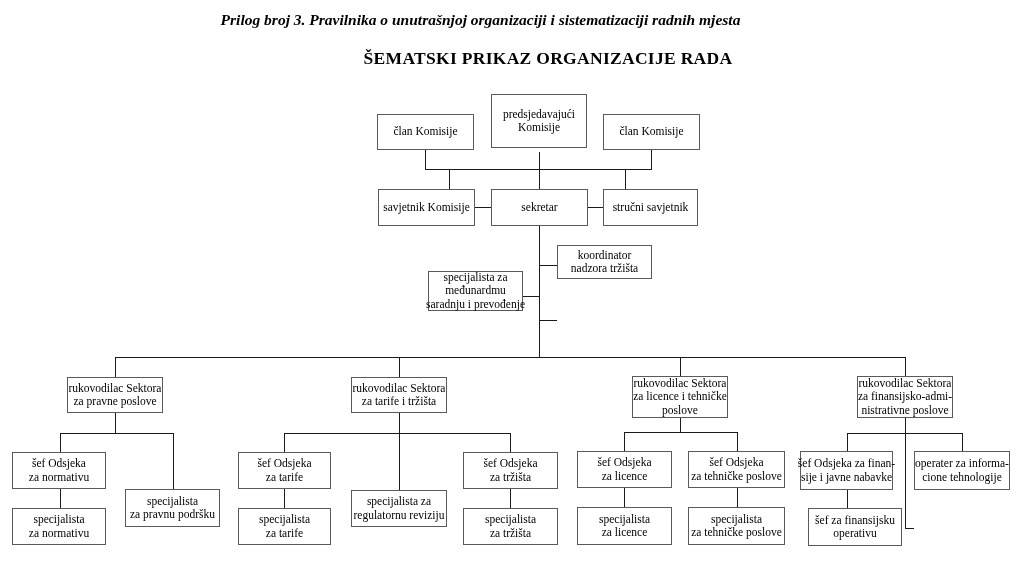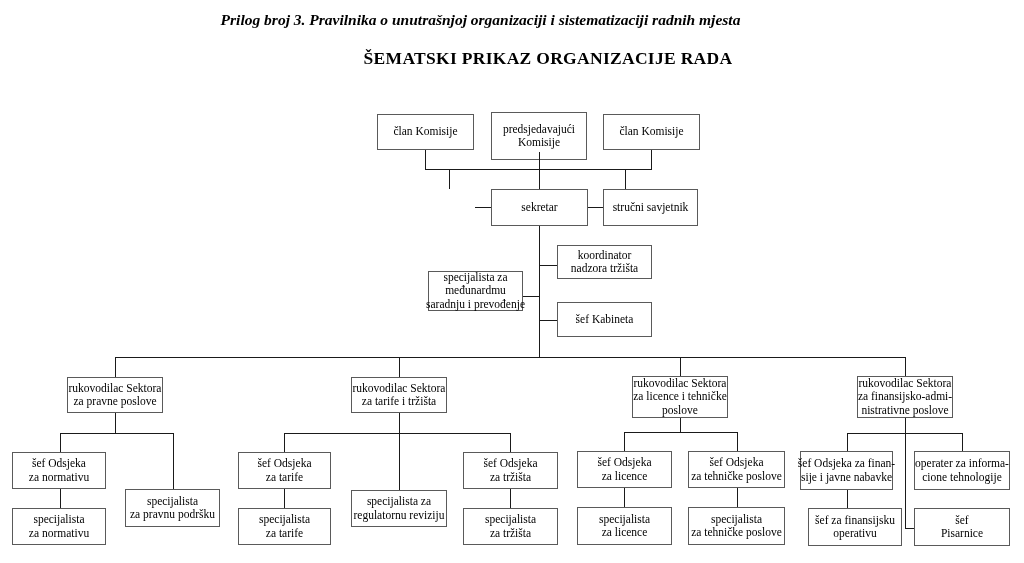--- a/index.html
+++ b/index.html
@@ -29,33 +29,33 @@
 </style>
 </head>
 <body>
 
 <div class="stage">
 
   <div class="title1">Prilog broj 3. Pravilnika o unutrašnjoj organizaciji i sistematizaciji radnih mjesta</div>
   <div class="title2">ŠEMATSKI PRIKAZ ORGANIZACIJE RADA</div>
 
   <div class="box" style="left:377px;top:114px;width:97px;height:36px">član Komisije</div>
-  <div class="box" style="left:491px;top:112px;width:96px;height:48px">predsjedavajući
+  <div class="box" style="left:491px;top:94px;width:96px;height:54px">predsjedavajući
 Komisije</div>
   <div class="box" style="left:603px;top:114px;width:97px;height:36px">član Komisije</div>
 
+  <div class="box" style="left:378px;top:189px;width:97px;height:37px">savjetnik Komisije</div>
   <div class="box" style="left:491px;top:189px;width:97px;height:37px">sekretar</div>
   <div class="box" style="left:557px;top:245px;width:95px;height:34px">koordinator
 nadzora tržišta</div>
 
   <div class="box" style="left:603px;top:189px;width:95px;height:37px">stručni savjetnik</div>
   <div class="box" style="left:428px;top:271px;width:95px;height:40px">specijalista za
 međunardmu
 saradnju i prevođenje</div>
-  <div class="box" style="left:557px;top:302px;width:95px;height:35px">šef Kabineta</div>
 
   <div class="box" style="left:67px;top:377px;width:96px;height:36px">rukovodilac Sektora
 za pravne poslove</div>
   <div class="box" style="left:351px;top:377px;width:96px;height:36px">rukovodilac Sektora
 za tarife i tržišta</div>
   <div class="box" style="left:632px;top:376px;width:96px;height:42px">rukovodilac Sektora
 za licence i tehničke
 poslove</div>
   <div class="box" style="left:857px;top:376px;width:96px;height:42px">rukovodilac Sektora
 za finansijsko-admi-
@@ -87,22 +87,20 @@
 za tehničke poslove</div>
   <div class="box" style="left:688px;top:507px;width:97px;height:38px">specijalista
 za tehničke poslove</div>
 
   <div class="box" style="left:914px;top:451px;width:96px;height:39px">operater za informa-
 cione tehnologije</div>
   <div class="box" style="left:800px;top:451px;width:93px;height:39px">šef Odsjeka za finan-
 sije i javne nabavke</div>
   <div class="box" style="left:808px;top:508px;width:94px;height:38px">šef za finansijsku
 operativu</div>
-  <div class="box" style="left:914px;top:508px;width:96px;height:38px">šef
-Pisarnice</div>
 
   <div class="vl" style="left:425px;top:150px;height:19px"></div>
   <div class="vl" style="left:539px;top:152px;height:37px"></div>
   <div class="vl" style="left:651px;top:150px;height:19px"></div>
   <div class="hl" style="left:425px;top:169px;width:227px"></div>
   <div class="vl" style="left:449px;top:169px;height:20px"></div>
   <div class="vl" style="left:625px;top:169px;height:20px"></div>
   <div class="hl" style="left:475px;top:207px;width:16px"></div>
   <div class="hl" style="left:588px;top:207px;width:15px"></div>
 

